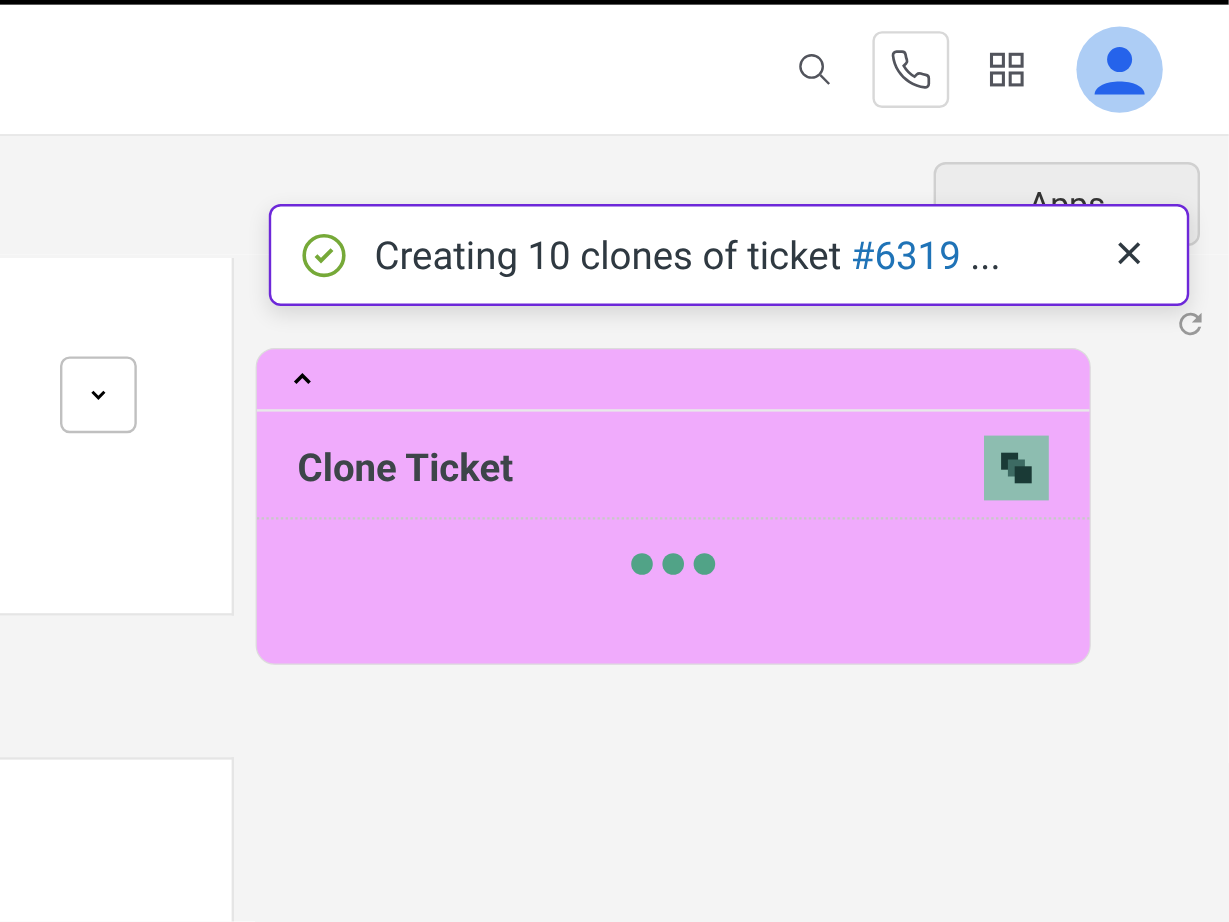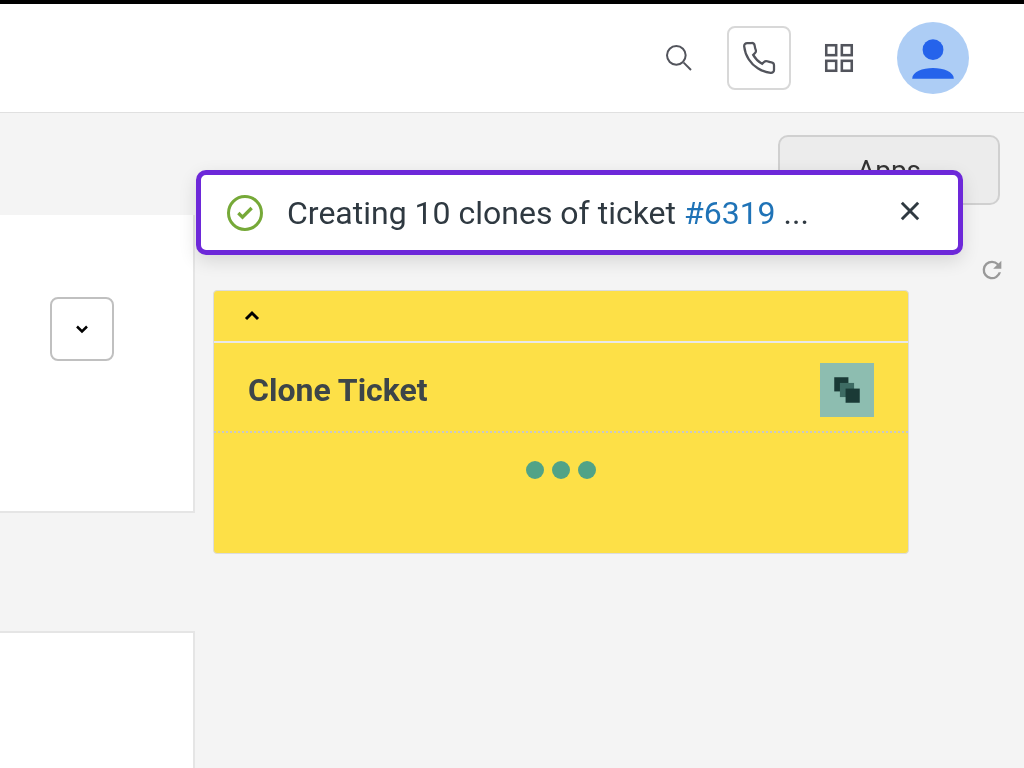--- a/index.html
+++ b/index.html
@@ -129,25 +129,25 @@
       border-radius: 8px;
       background: #fff;
       display: flex;
       align-items: center;
       justify-content: center;
       cursor: pointer;
     }
     .toast {
       position: absolute;
       top: 170px;
-      left: 196px;
+      left: 224px;
       width: 767px;
       height: 85px;
       background: #fff;
-      border: 5px solid #6d28d9;
+      border: 2px solid #6d28d9;
       border-radius: 10px;
       box-shadow: 0 6px 18px rgba(0,0,0,0.12);
       display: flex;
       align-items: center;
       padding: 0 26px;
       z-index: 10;
     }
     .check-icon {
       width: 36px;
       height: 36px;
@@ -177,23 +177,23 @@
       top: 256px;
       right: 18px;
       cursor: pointer;
       color: #888;
     }
     .panel {
       position: absolute;
       top: 290px;
       left: 213px;
       width: 696px;
-      background: #fde047;
+      background: #f0abfc;
       border: 1px solid #dcdcdc;
-      border-radius: 4px;
+      border-radius: 16px;
       overflow: hidden;
     }
     .panel-collapse {
       height: 52px;
       border-bottom: 2px solid #e8e8e8;
       display: flex;
       align-items: center;
       padding-left: 26px;
       cursor: pointer;
     }

